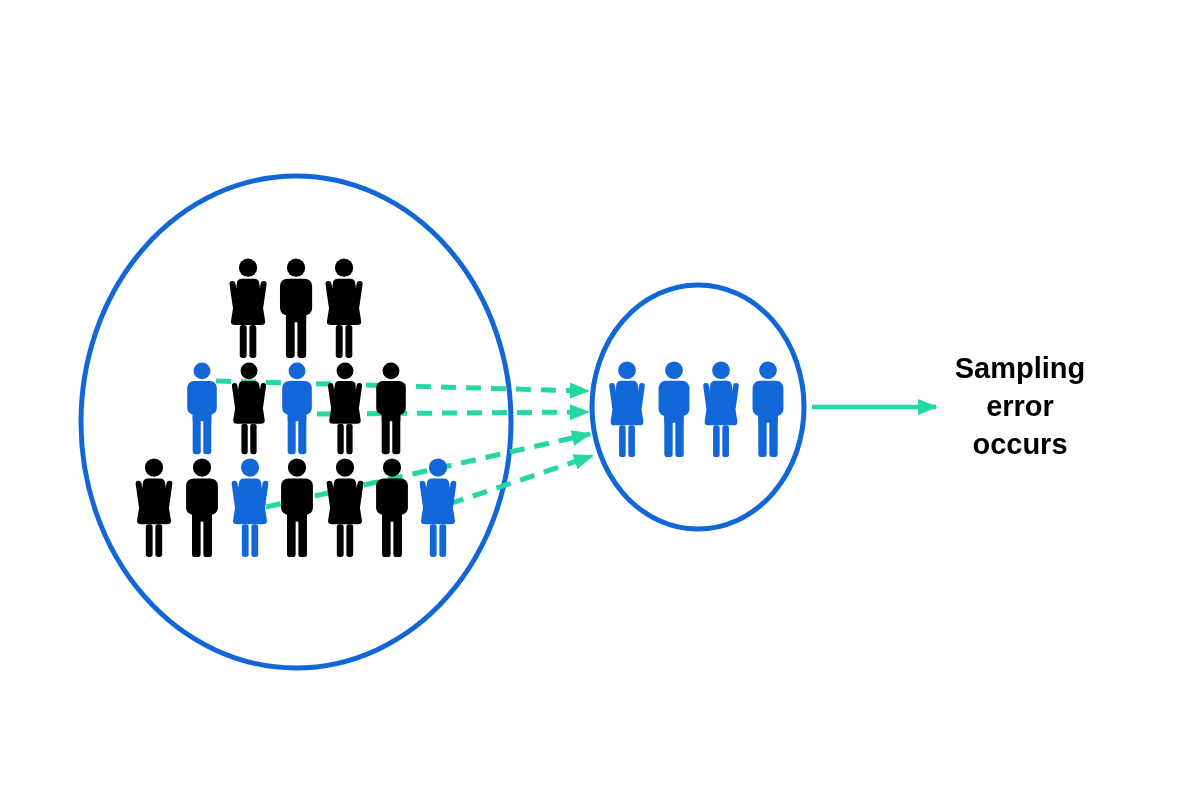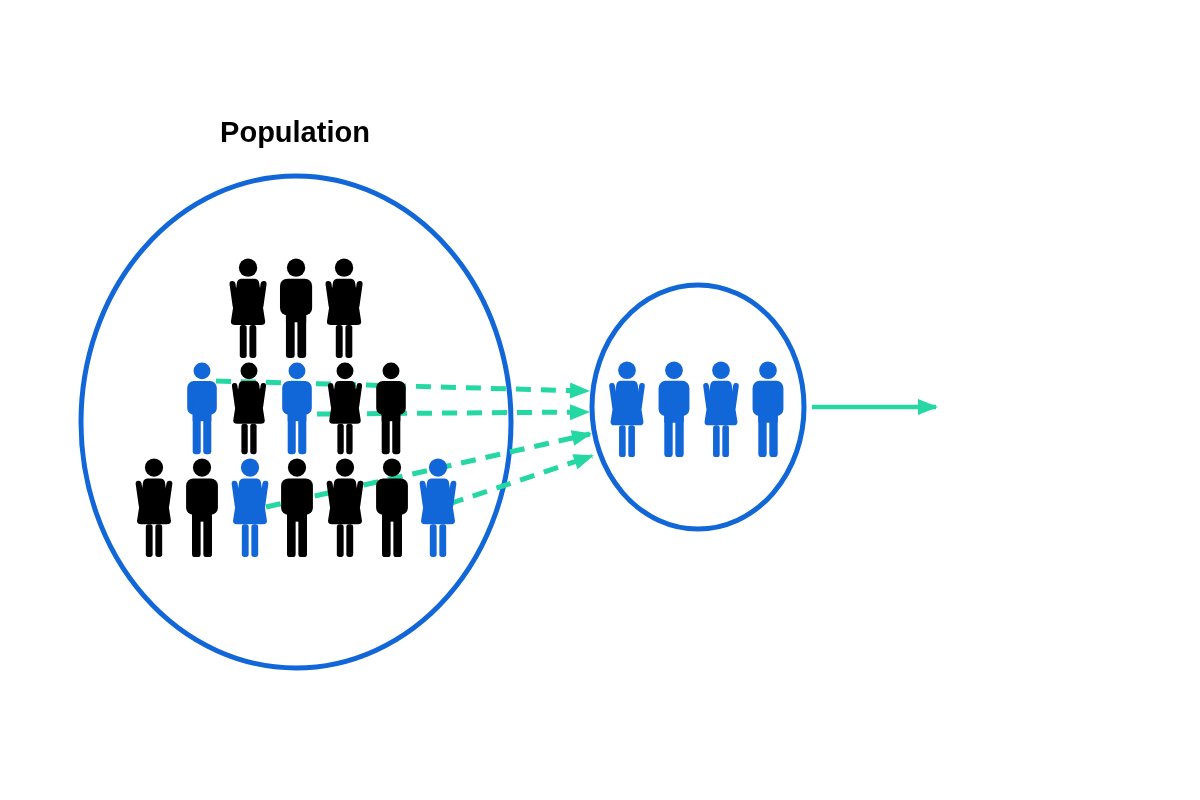--- a/index.html
+++ b/index.html
@@ -108,17 +108,19 @@
         <use href="#icon-female" xlink:href="#icon-female" x="415.0" y="458" width="46.0" height="100" fill="#1166d8"></use>
       </g>
     <g id="sample-people">
         <use href="#icon-female" xlink:href="#icon-female" x="604.7" y="361" width="44.6" height="97" fill="#1166d8"></use>
         <use href="#icon-male" xlink:href="#icon-male" x="651.7" y="361" width="44.6" height="97" fill="#1166d8"></use>
         <use href="#icon-female" xlink:href="#icon-female" x="698.7" y="361" width="44.6" height="97" fill="#1166d8"></use>
         <use href="#icon-male" xlink:href="#icon-male" x="745.7" y="361" width="44.6" height="97" fill="#1166d8"></use>
       </g>
   </svg>
 
-  <div class="label population">Population</div>
 
 
+  <div class="label outcome">Sampling
+error
+occurs</div>
 
 </div>
 
 </body></html>

